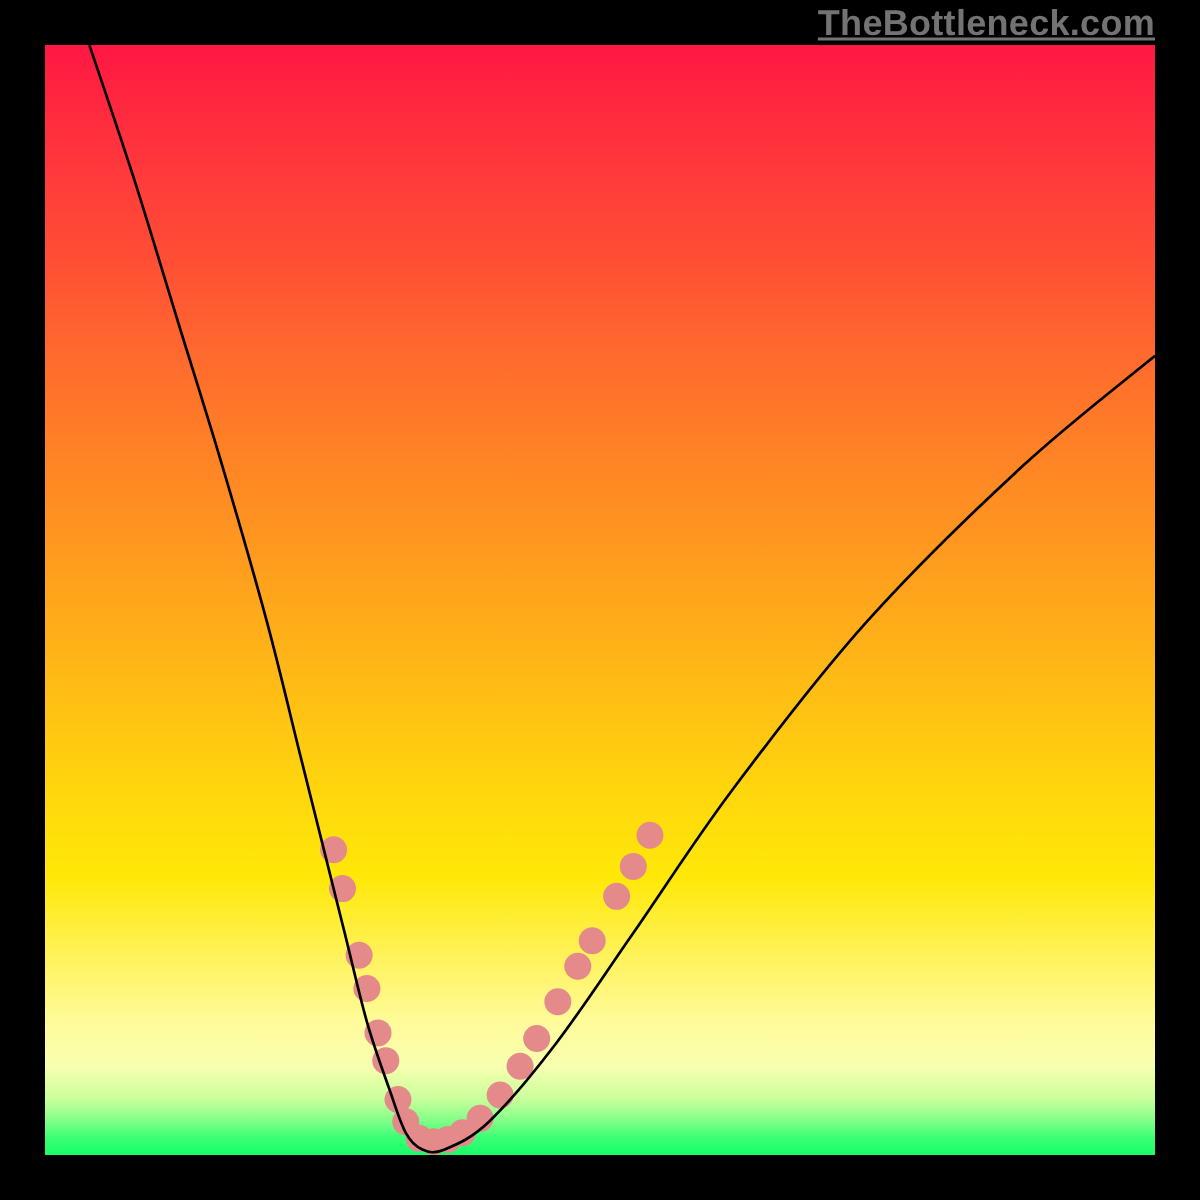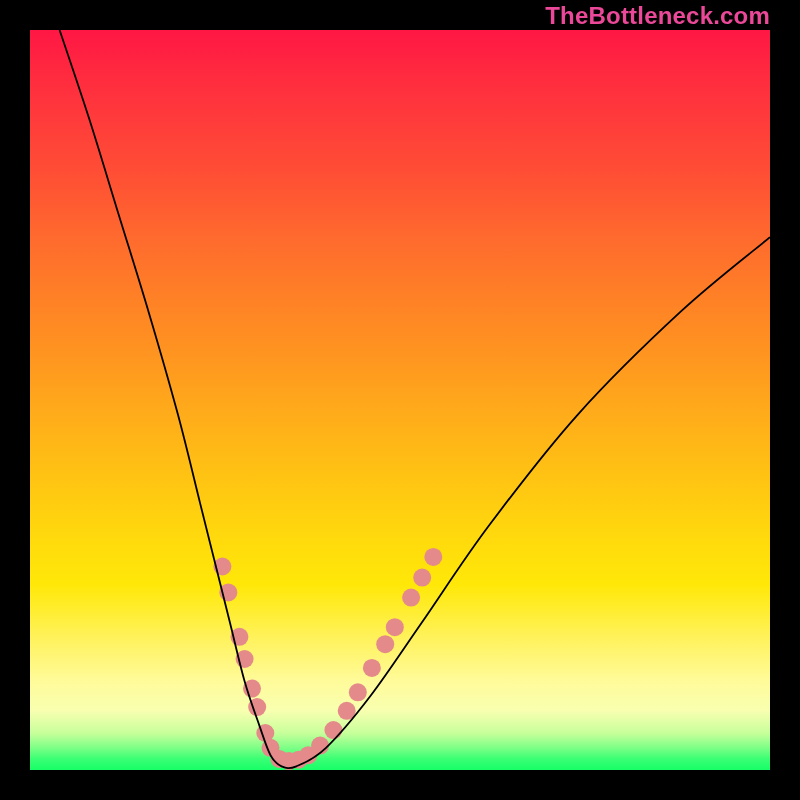--- a/index.html
+++ b/index.html
@@ -88,13 +88,13 @@
         <circle cx="355.20" cy="614.20" r="9" fill="#e58a8a"></circle>
         <circle cx="364.82" cy="597.18" r="9" fill="#e58a8a"></circle>
         <circle cx="381.10" cy="567.58" r="9" fill="#e58a8a"></circle>
         <circle cx="392.20" cy="547.60" r="9" fill="#e58a8a"></circle>
         <circle cx="403.30" cy="526.88" r="9" fill="#e58a8a"></circle>
       </g>
     <path id="curve-path" fill="none" stroke="#000000" stroke-width="1.8" d="M 29.60 0.00 C 34.53 14.80, 49.33 57.97, 59.20 88.80 C 69.07 119.63, 78.93 152.93, 88.80 185.00 C 98.67 217.07, 108.53 247.90, 118.40 281.20 C 128.27 314.50, 139.37 352.73, 148.00 384.80 C 156.63 416.87, 164.03 448.93, 170.20 473.60 C 176.37 498.27, 180.07 513.07, 185.00 532.80 C 189.93 552.53, 194.87 572.27, 199.80 592.00 C 204.73 611.73, 209.67 633.93, 214.60 651.20 C 219.53 668.47, 225.08 683.27, 229.40 695.60 C 233.72 707.93, 236.80 718.42, 240.50 725.20 C 244.20 731.98, 247.28 734.45, 251.60 736.30 C 255.92 738.15, 259.00 739.38, 266.40 736.30 C 273.80 733.22, 283.67 729.52, 296.00 717.80 C 308.33 706.08, 324.37 686.97, 340.40 666.00 C 356.43 645.03, 372.47 620.37, 392.20 592.00 C 411.93 563.63, 432.90 530.33, 458.80 495.80 C 484.70 461.27, 515.53 420.57, 547.60 384.80 C 579.67 349.03, 619.13 310.80, 651.20 281.20 C 683.27 251.60, 725.20 219.53, 740.00 207.20"></path>
   </svg>
 </div>
 
-<div class="watermark" style="right: 30px; top: 2px; font-size: 24px; color: #ec4899;">TheBottleneck.com</div>
+<div class="watermark" style="right: 30px; top: 2px; font-size: 24px; color: #737373; text-decoration: underline;">TheBottleneck.com</div>
 
 </body></html>

